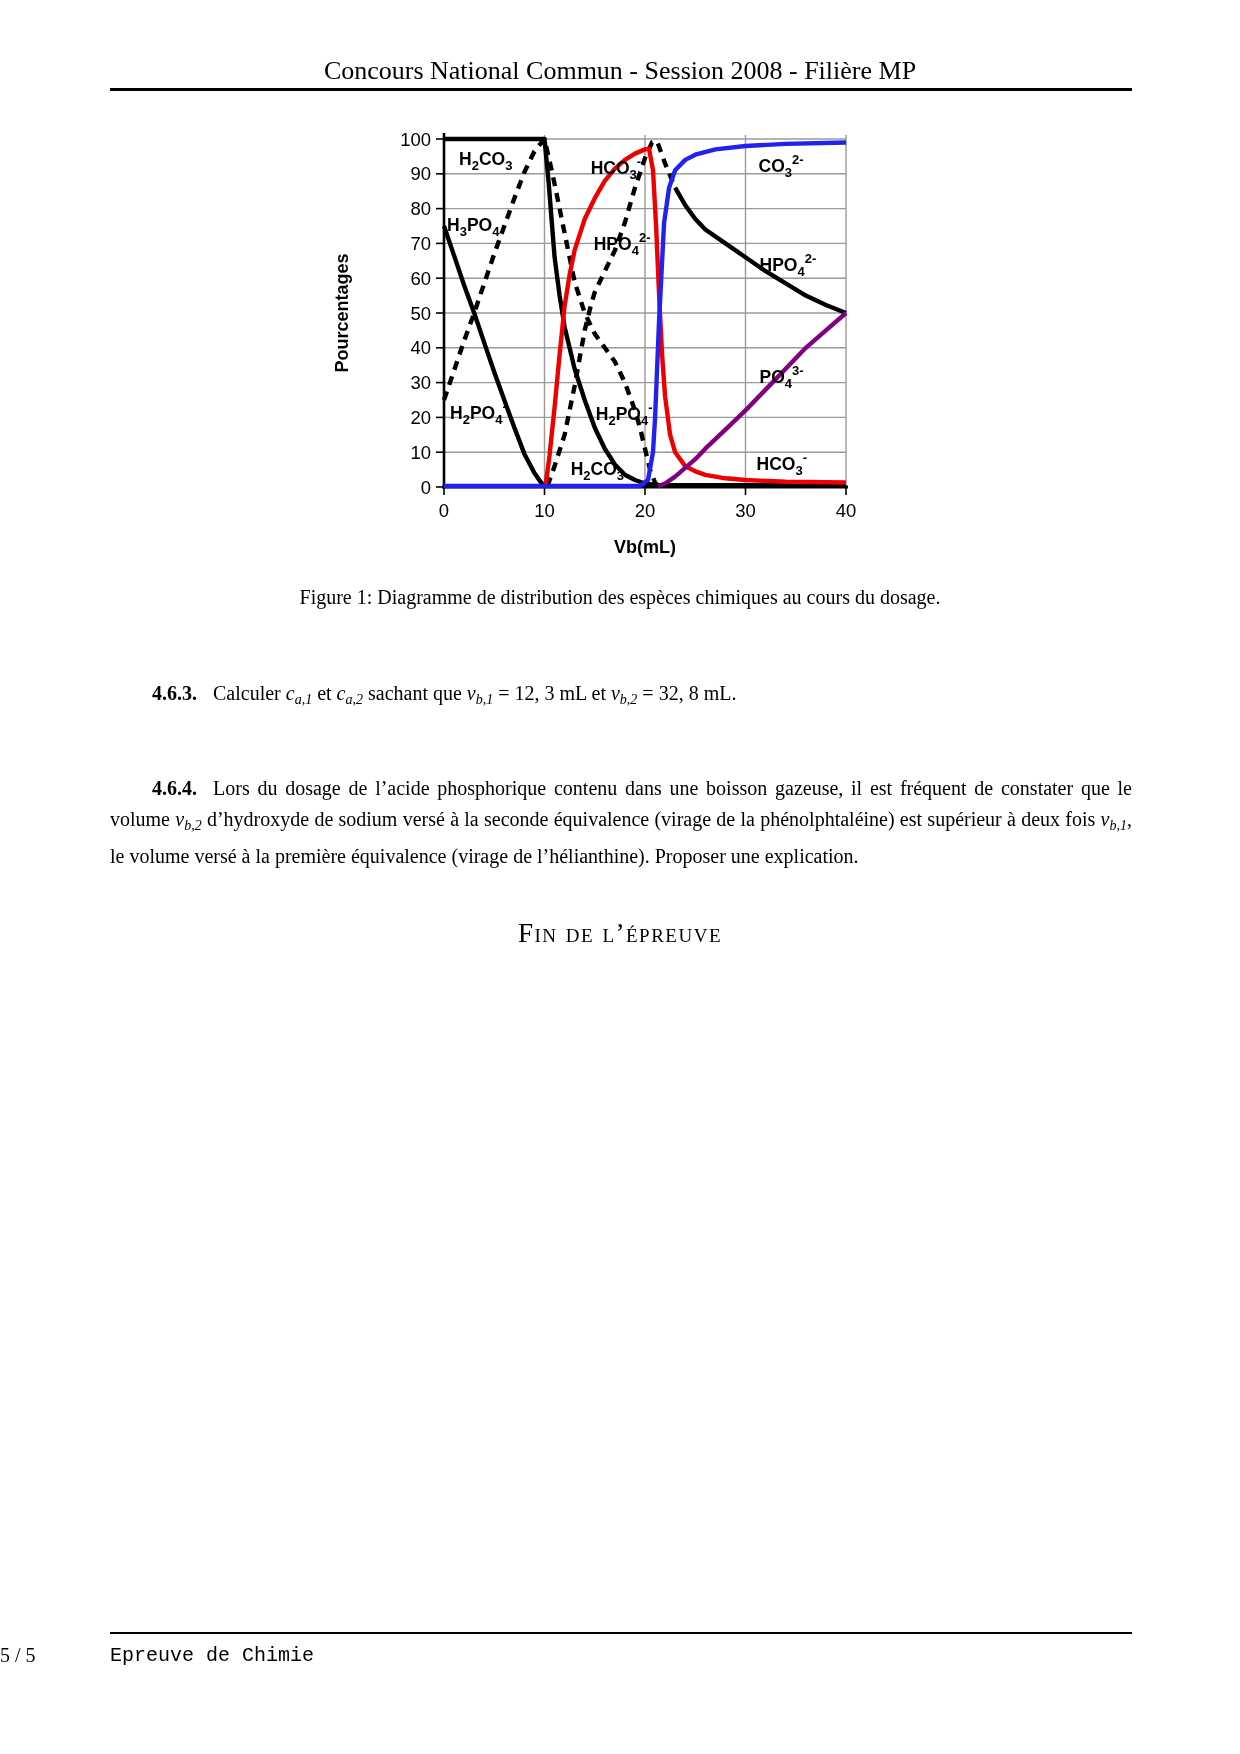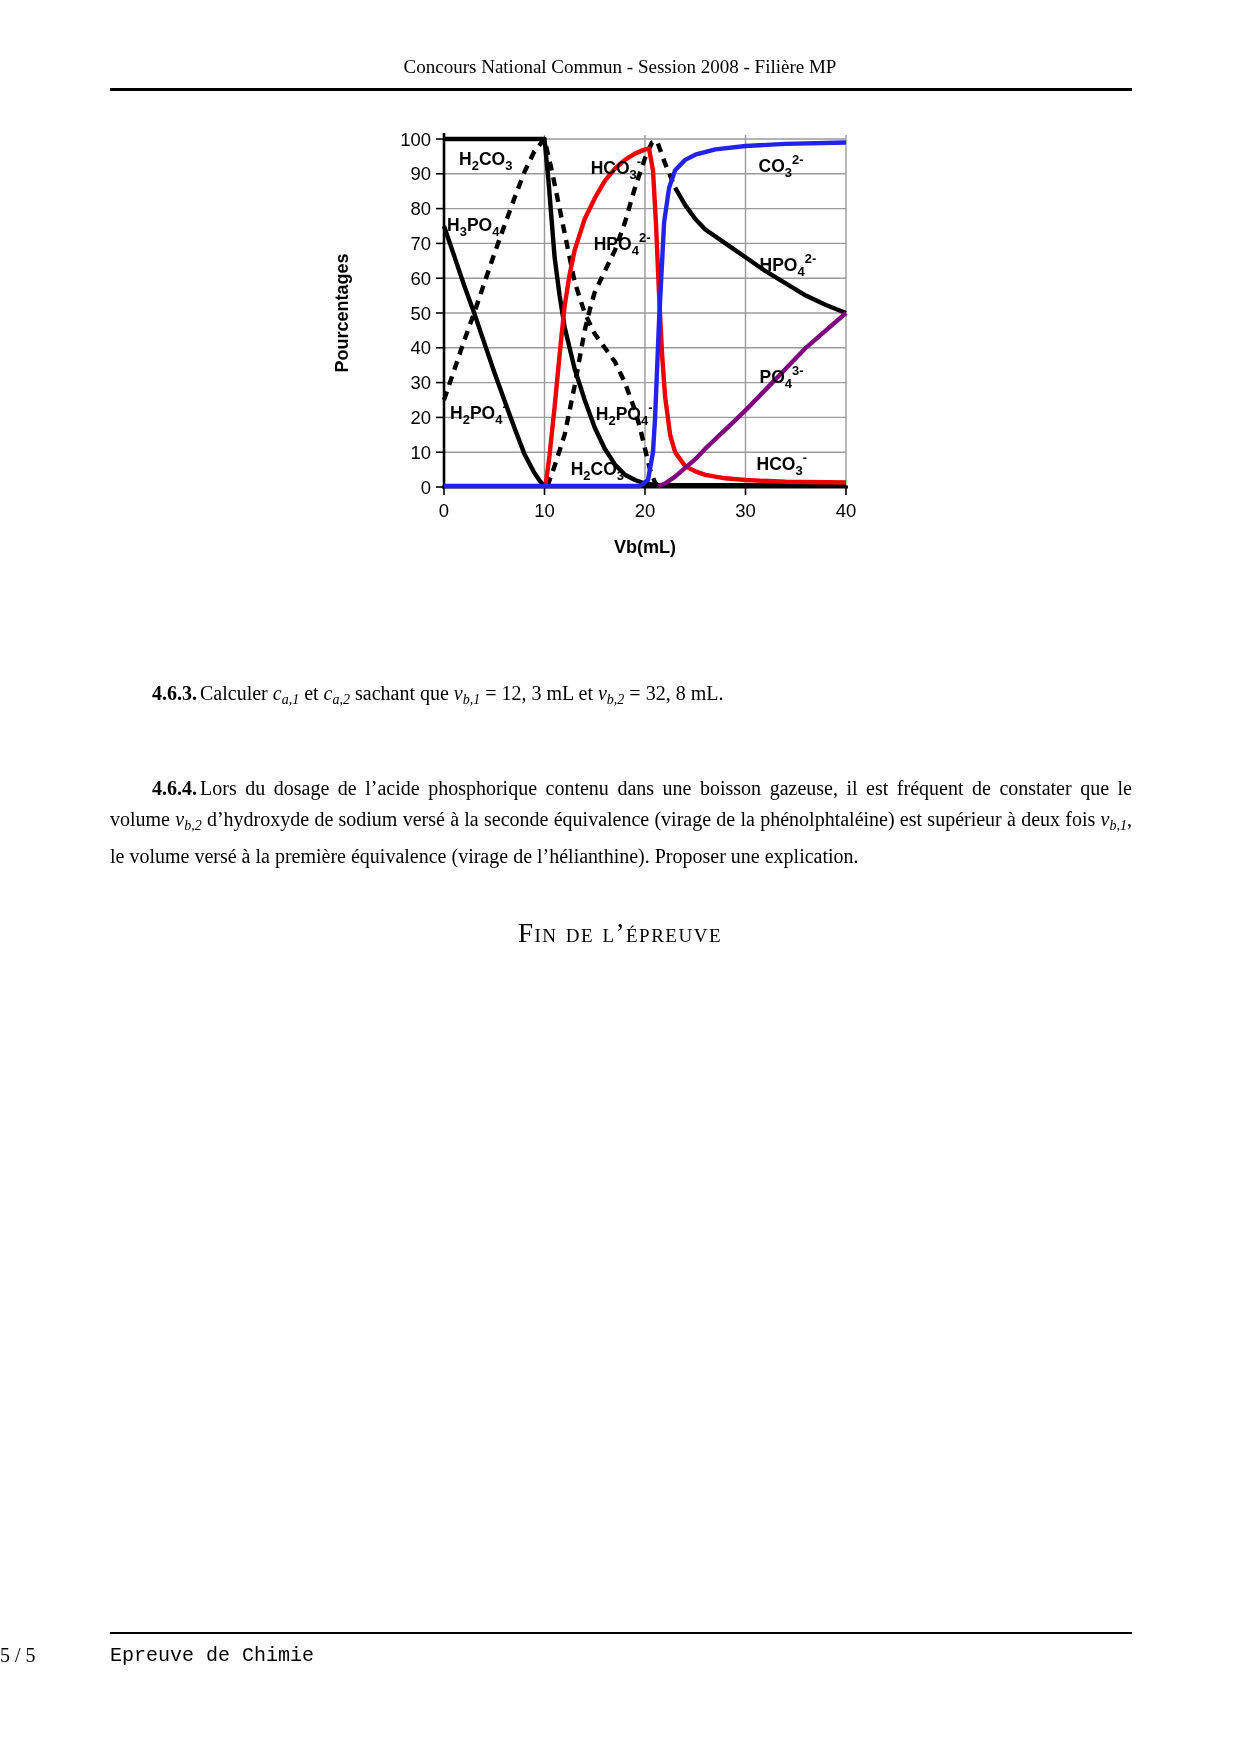--- a/index.html
+++ b/index.html
@@ -3,37 +3,37 @@
 <meta charset="utf-8">
 <style>
   html,body { margin:0; padding:0; background:#e8e8e8; }
   .page {
     position:relative; width:1240px; height:1754px; margin:0 auto;
     background:#ffffff; overflow:hidden;
     font-family:"Liberation Serif", serif; color:#000;
   }
   .header-text {
     position:absolute; top:56px; left:0; width:1240px;
-    text-align:center; font-size:19px;
+    text-align:center; font-size:26px;
   }
   .rule { position:absolute; left:110px; width:1022px; background:#000; }
   .rule-top { top:88px; height:3px; }
   .rule-bottom { top:1632px; height:2px; }
   .chart-wrap { position:absolute; left:318px; top:105px; width:540px; height:470px; }
   .caption {
     position:absolute; top:586px; left:0; width:1240px;
     text-align:center; font-size:20px;
   }
   .para {
     position:absolute; left:110px; width:1022px; margin:0;
     font-size:20px; line-height:31px; text-align:justify; text-indent:42px;
   }
   .para-463 { top:678px; text-align:left; }
   .para-464 { top:773px; }
-  .qnum { font-weight:bold; margin-right:3px; }
+  .qnum { font-weight:bold; margin-right:16px; }
   .r-i { font-style:italic; }
   .r-sub { font-style:italic; font-size:0.7em; vertical-align:-0.3em; }
   .fin {
     position:absolute; top:918px; left:0; width:1240px; text-align:center;
     font-variant:small-caps; font-size:27px; letter-spacing:1.5px;
   }
   .footer-left { position:absolute; top:1644px; left:110px; font-size:20px;font-family:Liberation Mono, monospace; }
   .footer-page { position:absolute; top:1644px; left:0; width:1240px; text-align:left; font-size:20px; }
   svg text { font-family:"Liberation Sans", sans-serif; }
 </style>
@@ -122,20 +122,21 @@
           <text x="441.57" y="166.24" font-size="17.5" font-weight="bold" fill="#000"><tspan dy="0" font-size="17.5">HPO</tspan><tspan dy="5" font-size="13">4</tspan><tspan dy="-13" font-size="13">2-</tspan></text>
           <text x="132.03" y="314.14" font-size="17.5" font-weight="bold" fill="#000"><tspan dy="0" font-size="17.5">H</tspan><tspan dy="5" font-size="13">2</tspan><tspan dy="-5" font-size="17.5">PO</tspan><tspan dy="5" font-size="13">4</tspan><tspan dy="-13" font-size="13">-</tspan></text>
           <text x="277.755" y="315.18399999999997" font-size="17.5" font-weight="bold" fill="#000"><tspan dy="0" font-size="17.5">H</tspan><tspan dy="5" font-size="13">2</tspan><tspan dy="-5" font-size="17.5">PO</tspan><tspan dy="5" font-size="13">4</tspan><tspan dy="-13" font-size="13">-</tspan></text>
           <text x="441.57" y="277.6" font-size="17.5" font-weight="bold" fill="#000"><tspan dy="0" font-size="17.5">PO</tspan><tspan dy="5" font-size="13">4</tspan><tspan dy="-13" font-size="13">3-</tspan></text>
           <text x="252.63" y="369.82" font-size="17.5" font-weight="bold" fill="#000"><tspan dy="0" font-size="17.5">H</tspan><tspan dy="5" font-size="13">2</tspan><tspan dy="-5" font-size="17.5">CO</tspan><tspan dy="5" font-size="13">3</tspan></text>
           <text x="438.55500000000006" y="364.6" font-size="17.5" font-weight="bold" fill="#000"><tspan dy="0" font-size="17.5">HCO</tspan><tspan dy="5" font-size="13">3</tspan><tspan dy="-13" font-size="13">-</tspan></text>
         </g>
       </svg>
   </div>
 
+  <div class="caption">Figure 1: Diagramme de distribution des espèces chimiques au cours du dosage.</div>
 
   <p class="para para-463"><span class="qnum">4.6.3.</span><span><span>Calculer </span><span class="r-i">c</span><span class="r-sub">a,1</span><span> et </span><span class="r-i">c</span><span class="r-sub">a,2</span><span> sachant que </span><span class="r-i">v</span><span class="r-sub">b,1</span><span> = 12, 3 mL et </span><span class="r-i">v</span><span class="r-sub">b,2</span><span> = 32, 8 mL.</span></span></p>
 
   <p class="para para-464"><span class="qnum">4.6.4.</span><span><span>Lors du dosage de l’acide phosphorique contenu dans une boisson gazeuse, il est fréquent de constater que le volume </span><span class="r-i">v</span><span class="r-sub">b,2</span><span> d’hydroxyde de sodium versé à la seconde équivalence (virage de la phénolphtaléine) est supérieur à deux fois </span><span class="r-i">v</span><span class="r-sub">b,1</span><span>, le volume versé à la première équivalence (virage de l’hélianthine). Proposer une explication.</span></span></p>
 
   <div class="fin">Fin de l’épreuve</div>
 
   <div class="rule rule-bottom"></div>
   <div class="footer-left">Epreuve de Chimie</div>
   <div class="footer-page">5 / 5</div>

